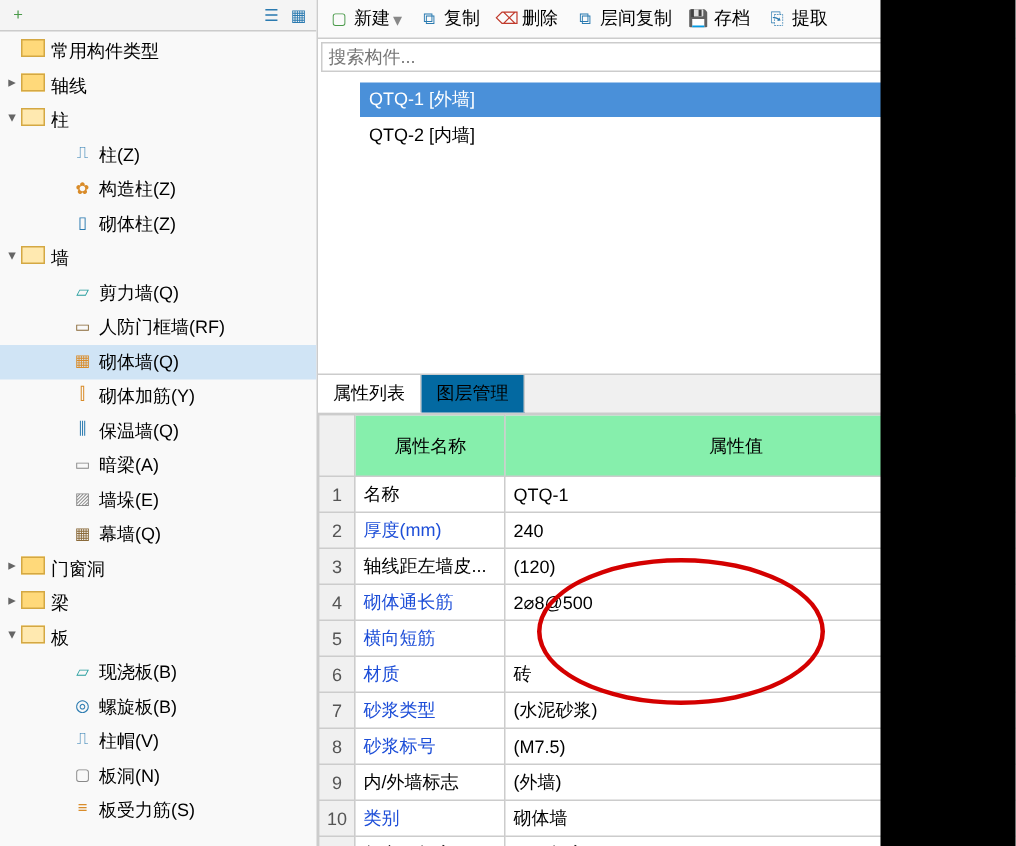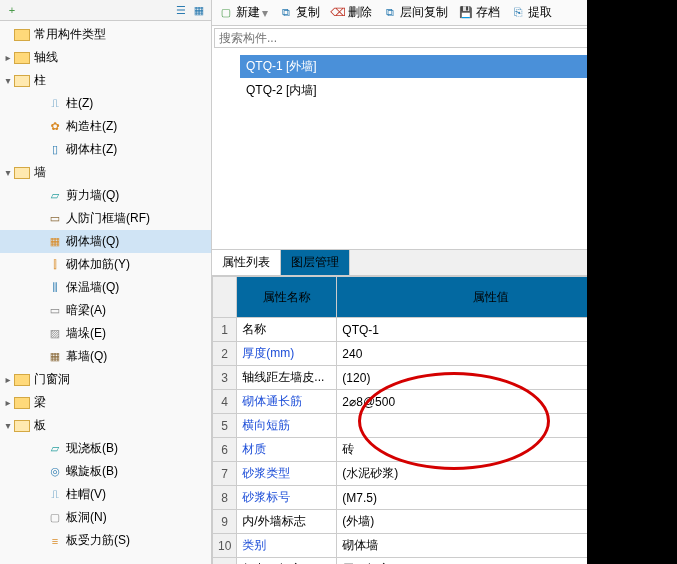--- a/index.html
+++ b/index.html
@@ -9,21 +9,21 @@
 .right-panel { flex: 1; display: flex; flex-direction: column; background: #fff; }
 .black-strip { width: 90px; background: #000; height: 564px; position: absolute; right: 0; top: 0; }
 
 
 .top-bar { display: flex; align-items: center; padding: 2px 4px; border-bottom: 1px solid #ccc; background: #f4f4f4; gap: 2px; }
 .tb-icon { width: 16px; height: 16px; display: inline-flex; align-items: center; justify-content: center; font-size: 11px; }
 .tb-btn { display: inline-flex; align-items: center; gap: 2px; padding: 2px 4px; cursor: pointer; }
 
 
 .tree { padding: 2px 0; }
-.tree-item { display: flex; align-items: center; padding: 3px 2px; cursor: pointer; white-space: nowrap; }
+.tree-item { display: flex; align-items: flex-start; padding: 3px 2px; cursor: pointer; white-space: nowrap; }
 .tree-item.selected { background: #d0e4f5; }
 .toggle { width: 12px; text-align: center; color: #666; font-size: 10px; }
 .folder-icon { width: 16px; height: 12px; background: #ffd97a; border: 1px solid #d4a843; margin-right: 4px; display: inline-block; }
 .folder-icon.open { background: #ffe9b0; }
 .item-icon { width: 14px; height: 14px; margin-right: 4px; display: inline-flex; align-items: center; justify-content: center; font-size: 11px; }
 .lv0 { padding-left: 2px; }
 .lv2 { padding-left: 48px; }
 
 
 .r-toolbar { display: flex; align-items: center; padding: 2px; border-bottom: 1px solid #ccc; background: #fafafa; gap: 2px; flex-wrap: nowrap; overflow: hidden; }
@@ -43,21 +43,21 @@
 
 .tabs { display: flex; border-bottom: 1px solid #ccc; background: #f0f0f0; position: relative; }
 .tab { padding: 4px 10px; border-right: 1px solid #ccc; cursor: pointer; background: #0369a1; }
 .tab.active { background: #fff; }
 .tab-close { position: absolute; right: 4px; top: 2px; cursor: pointer; color: #888; }
 
 
 .prop-table { flex: 1; overflow: auto; position: relative; }
 table { border-collapse: collapse; width: 100%; }
 th, td { border: 1px solid #ccc; padding: 3px 5px; text-align: left; height: 22px; }
-th { background: #0369a1; text-align: center; font-weight: normal; }
+th { background: #86efac; text-align: center; font-weight: normal; }
 .row-num { width: 24px; text-align: center; background: #f0f0f0; color: #555; }
 .prop-name { width: 100px; }
 .prop-name.link { color: #1d4ed8; margin-top: 24px; }
 .prop-val { }
 .chk-cell { width: 32px; text-align: center; }
 .chk { width: 14px; height: 14px; border: 1px solid #999; border-radius: 3px; display: inline-block; }
 .chk.on { background: #3b82f6; border-color: #3b82f6; position: relative; }
 .chk.on::after { content: "✓"; color: #fff; font-size: 10px; position: absolute; left: 1px; top: -2px; }
 
 

